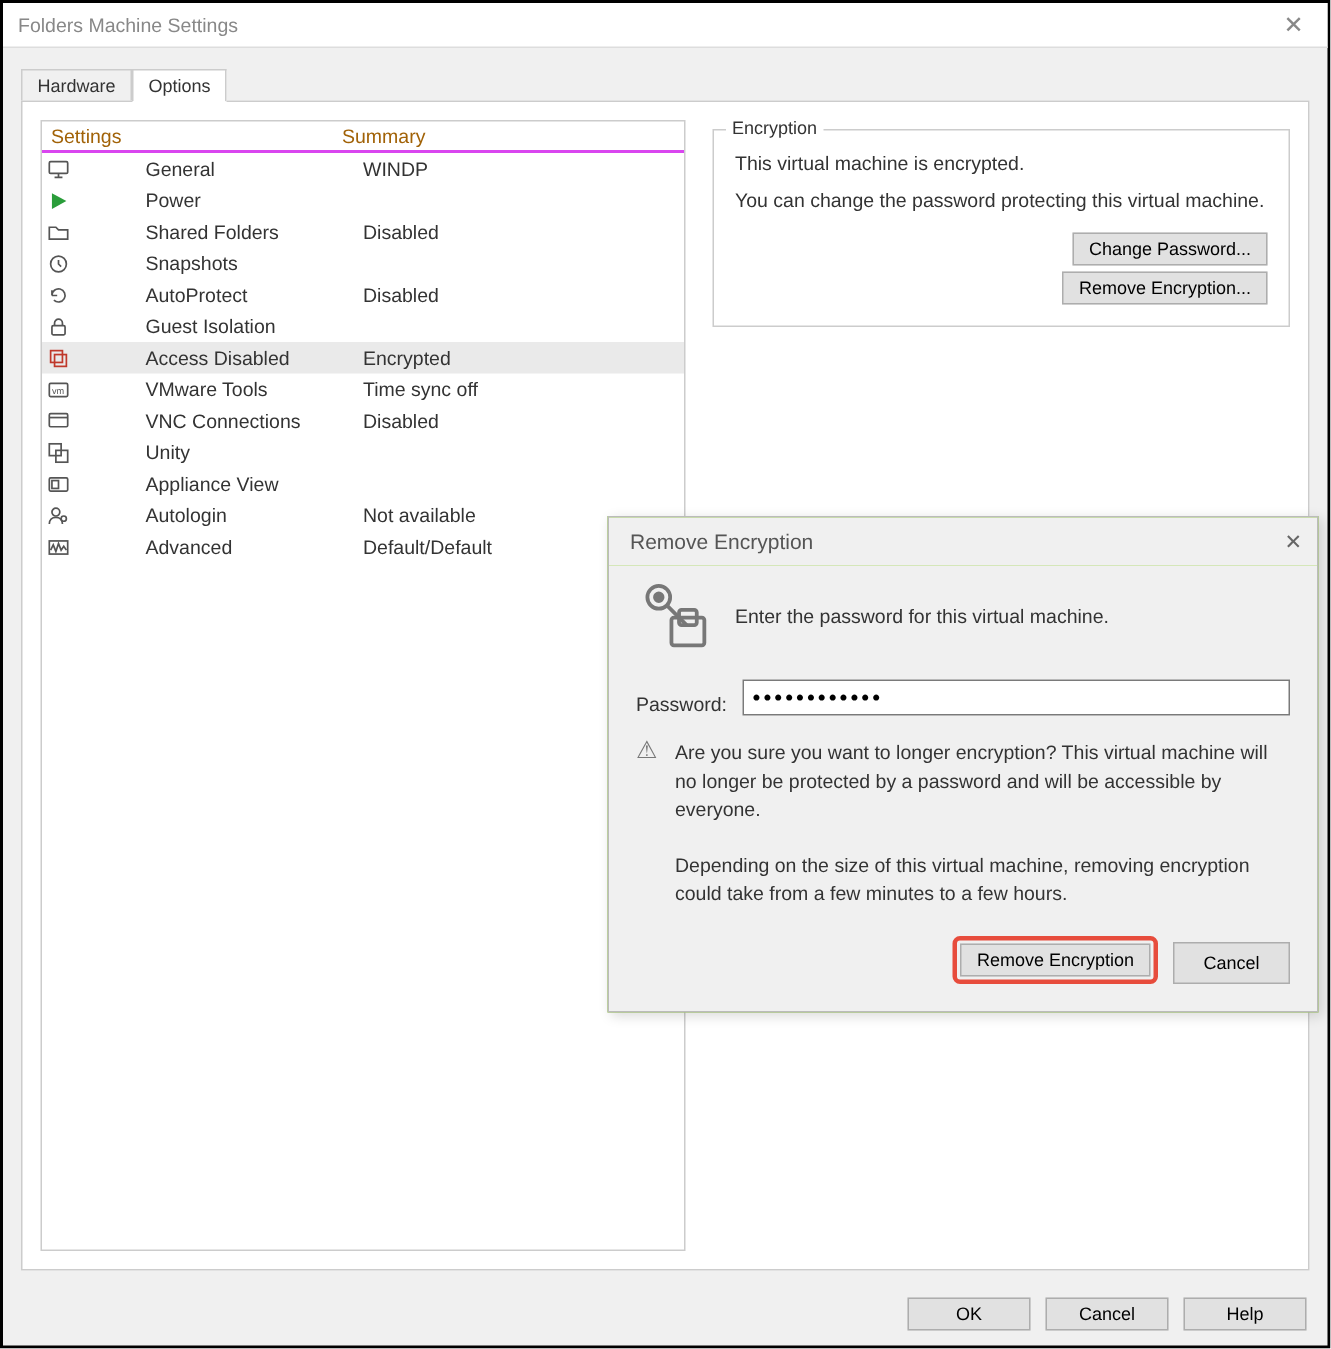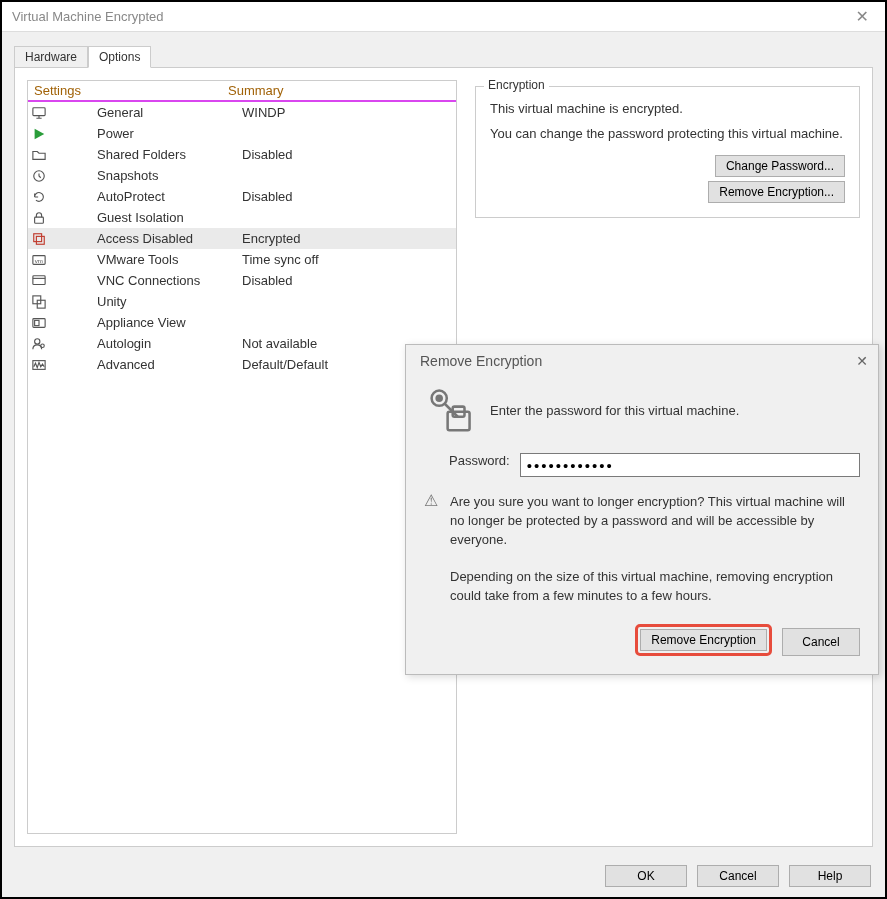--- a/index.html
+++ b/index.html
@@ -170,24 +170,23 @@
   .dialog .keyicon {
     width: 54px;
     height: 54px;
     display: flex;
     align-items: center;
     justify-content: center;
   }
   .dialog .iconhead span.msg { font-size: 13px; }
   .dialog .pwrow {
     display: flex;
-    align-items: flex-start;
+    align-items: flex-end;
     gap: 10px;
     margin-bottom: 16px;
-    margin-left: 25px;
   }
   .dialog .pwrow label { font-size: 13px; }
   .dialog input[type=password] {
     flex: 1;
     border: 1px solid #7a7a7a;
     padding: 3px 6px;
     font-size: 15px;
     letter-spacing: 2px;
     height: 24px;
   }
@@ -221,21 +220,21 @@
   }
   .highlight .winbtn { margin: 0; min-width: 130px; }
   svg { display: block; }
 </style>
 </head>
 <body>
 
 <div class="frame">
 
   <div class="titlebar">
-    <span>Virtual Machine Encrypted</span>
+    <span>Folders Machine Settings</span>
     <span class="close">✕</span>
   </div>
 
   <div class="tabs">
     <div class="tab">Hardware</div>
     <div class="tab active">Options</div>
   </div>
 
   <div class="tabcontent">
 

